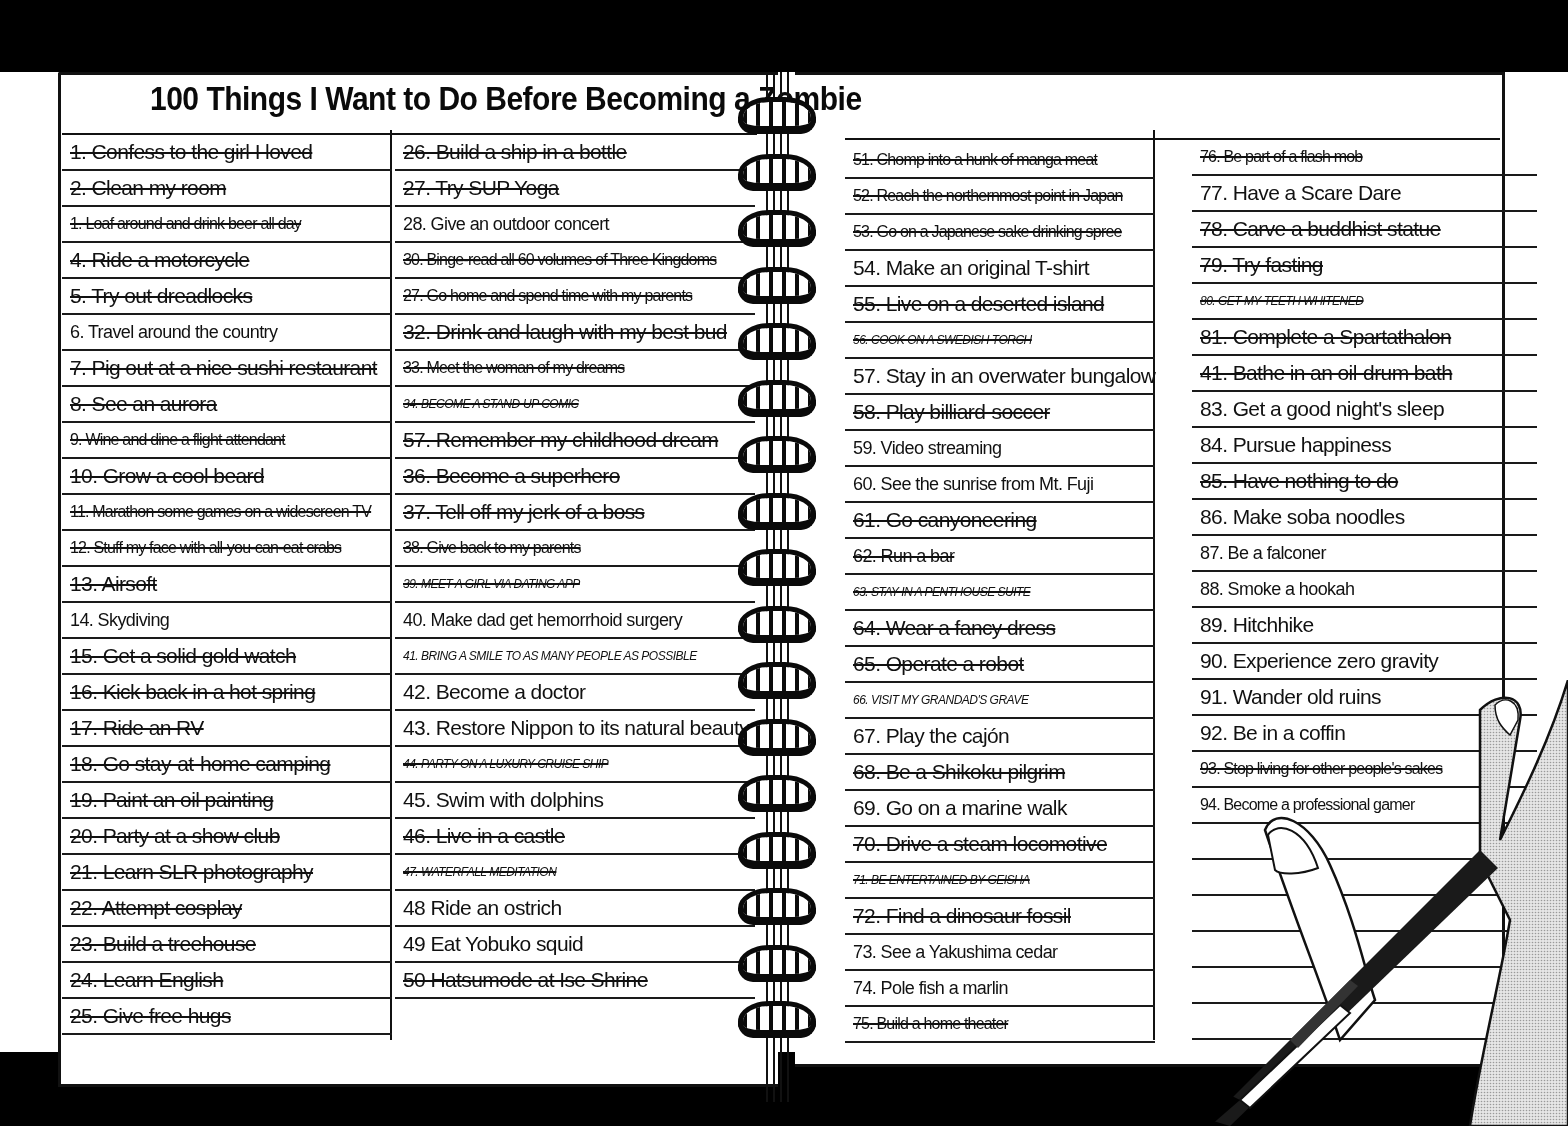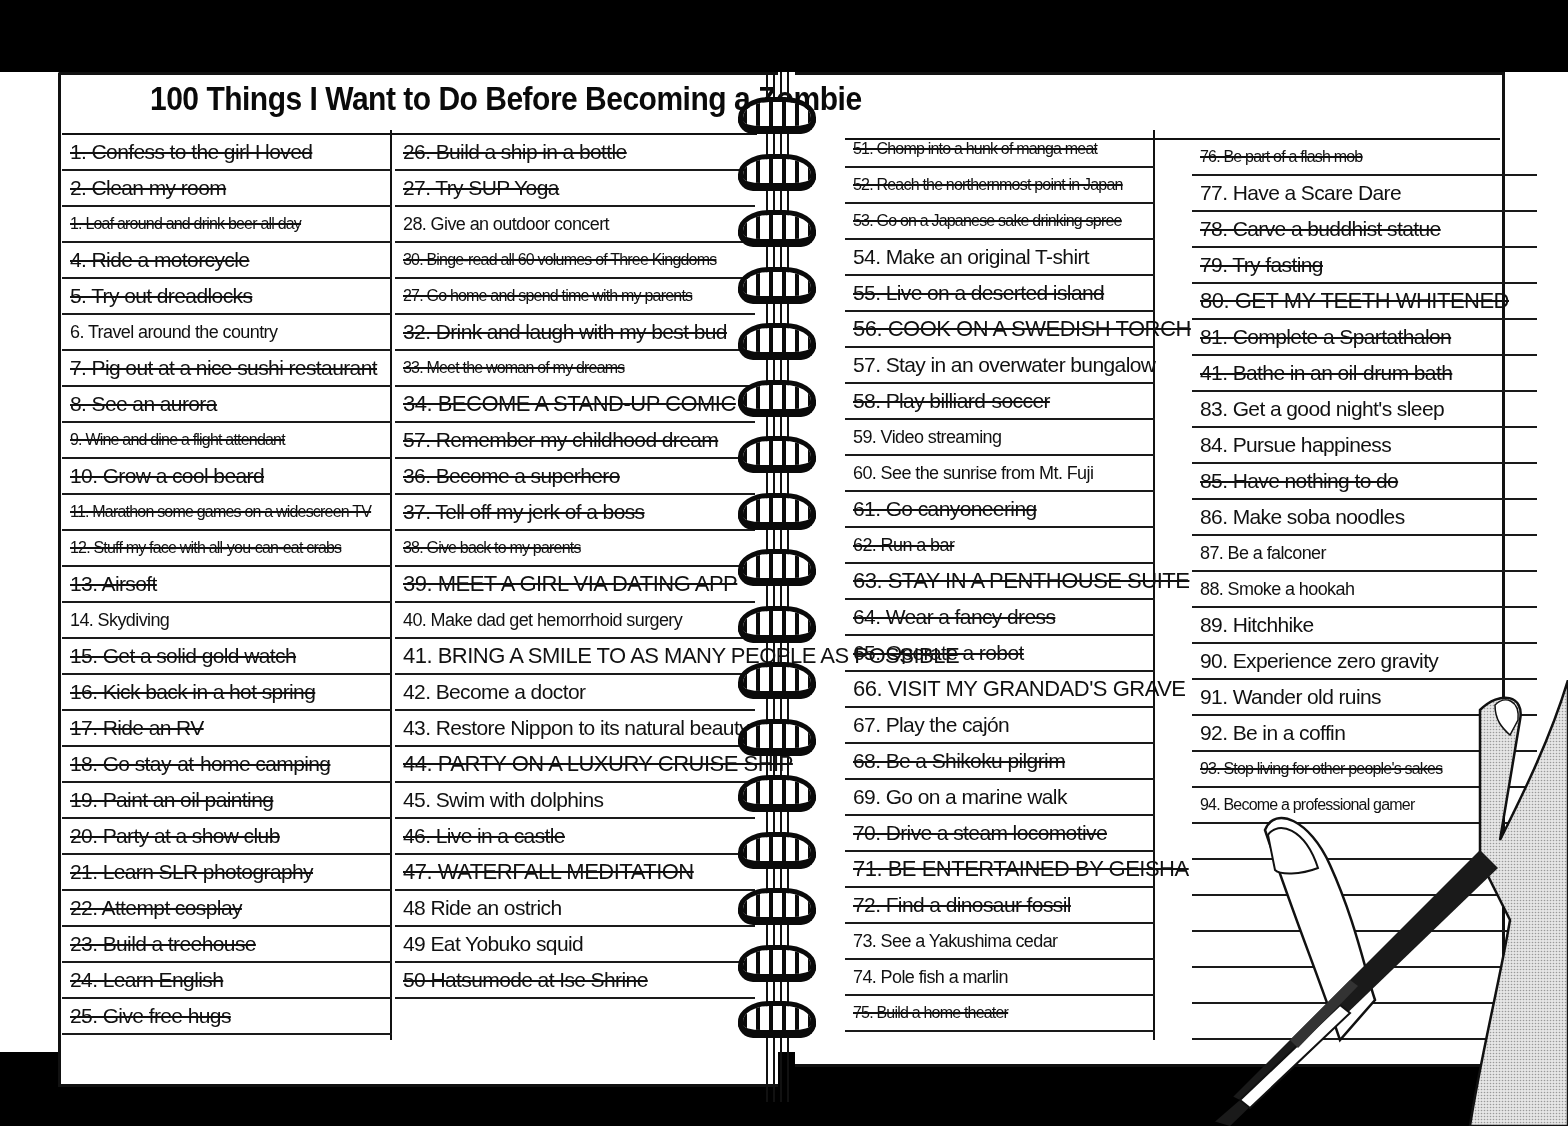--- a/index.html
+++ b/index.html
@@ -16,38 +16,38 @@
   .title {
     position: absolute; left: 150px; top: 82px; width: 560px; height: 44px;
     font-family: "Liberation Sans", sans-serif; font-weight: bold; font-size: 30px;
     letter-spacing: -0.5px; color: #0a0a0a; transform: scaleY(1.12);
     white-space: nowrap;
   }
 
   .col { position: absolute; }
   .col-1 { left: 62px; top: 135px; width: 330px; }
   .col-2 { left: 395px; top: 135px; width: 360px; }
-  .col-3 { left: 845px; top: 132px; width: 310px; }
+  .col-3 { left: 845px; top: 143px; width: 310px; }
   .col-4 { left: 1160px; top: 140px; width: 345px; margin-left: 32px; }
 
   .col-divider { position: absolute; width: 2px; background: #111; }
 
   .row {
     position: relative; height: 36px; border-bottom: 2px solid #1a1a1a;
     display: flex; align-items: flex-end; padding: 0 0 4px 8px;
     white-space: nowrap; overflow: visible;
   }
   .row .item-text {
     font-family: "Liberation Sans", sans-serif; font-size: 21px; line-height: 26px;
     color: #111; letter-spacing: -0.6px;
     transform-origin: left bottom;
   }
   .row.done .item-text { text-decoration: line-through; text-decoration-thickness: 2px; text-decoration-color: #111; }
   .row.small .item-text { font-size: 16px; letter-spacing: -0.8px; }
-  .row.caps .item-text { font-size: 22px; letter-spacing: -0.5px; text-transform: uppercase; }
+  .row.caps .item-text { font-style: italic; font-size: 12px; letter-spacing: -0.5px; text-transform: uppercase; }
   .row.big .item-text { font-size: 18px; }
 
   
   .spine { position: absolute; left: 762px; top: 72px; width: 28px; height: 1030px; }
   .spine-line { position: absolute; top: 0; bottom: 0; width: 2px; background: #111; }
   .ring {
     position: absolute; left: 738px; width: 78px; height: 34px;
     border: 5px solid #0a0a0a; border-radius: 40% 40% 30% 30% / 60% 60% 30% 30%;
     background:
       repeating-linear-gradient(90deg, #0a0a0a 0 4px, #fff 4px 13px);

